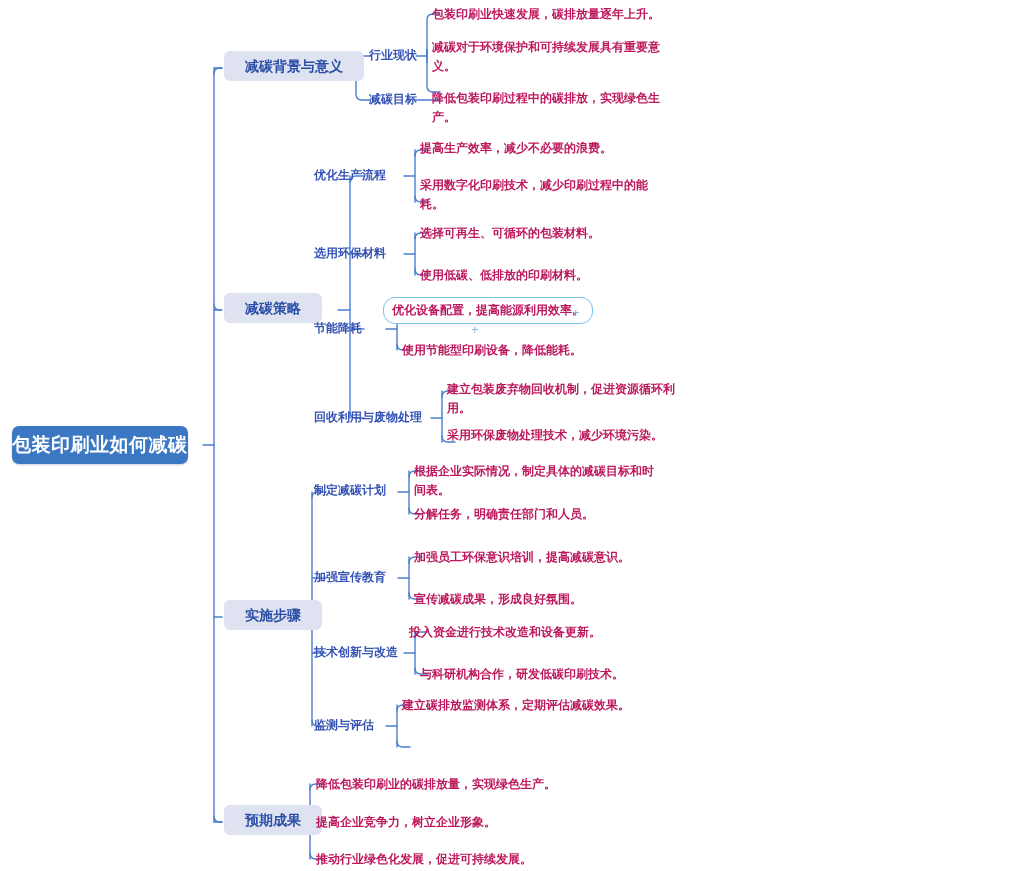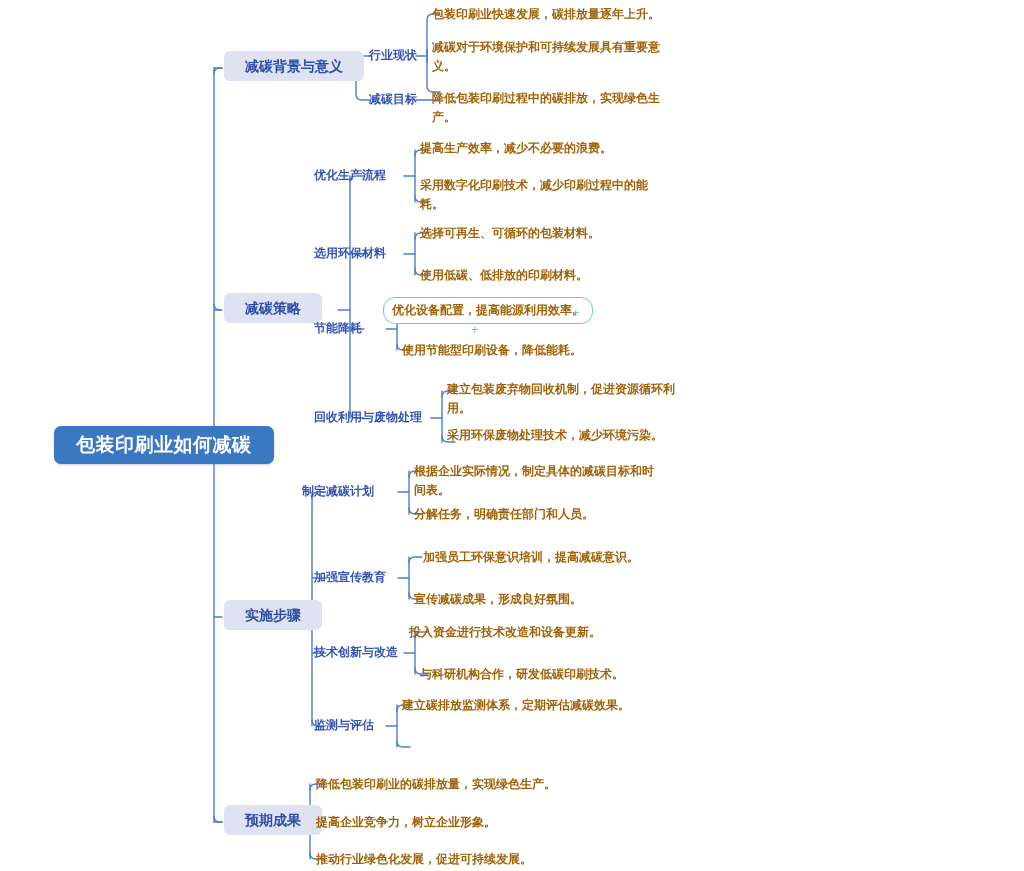--- a/index.html
+++ b/index.html
@@ -12,25 +12,24 @@
 
   
   .root-node{
     position:absolute;
     background:#3b78c3;
     color:#ffffff;
     border-radius:7px;
     font-size:19px;
     font-weight:bold;
     letter-spacing:.5px;
-    padding:8px 22px;
+    padding:8px 0;
     white-space:nowrap;
     box-shadow:0 1px 2px rgba(40,70,130,.25);
     line-height:1.15;
-    margin-left:42px;
   }
 
   
   .l1-node{
     position:absolute;
     background:#dfe2f0;
     color:#2b4fa8;
     border-radius:6px;
     font-size:14px;
     font-weight:bold;
@@ -45,21 +44,21 @@
     color:#3553b5;
     font-size:12px;
     font-weight:bold;
     white-space:nowrap;
     line-height:1.15;
   }
 
   
   .leaf{
     position:absolute;
-    color:#a16207;
+    color:#be185d;
     font-size:12px;
     font-weight:bold;
     line-height:1.55;
     width:243px;
   }
 
   
   .leaf.selected{
     border:1.4px solid #76c3e8;
     border-radius:12px;
@@ -186,21 +185,21 @@
   <div class="l1-node" style="left:224px;top:805px;">预期成果</div>
 
   <div class="l2-node" style="left:369px;top:49px;">行业现状</div>
   <div class="l2-node" style="left:369px;top:93px;">减碳目标</div>
 
   <div class="l2-node" style="left:314px;top:169px;text-align:right;">优化生产流程</div>
   <div class="l2-node" style="left:314px;top:247px;">选用环保材料</div>
   <div class="l2-node" style="left:314px;top:322px;">节能降耗</div>
   <div class="l2-node" style="left:314px;top:411px;">回收利用与废物处理</div>
 
-  <div class="l2-node" style="left:302px;top:485px;">制定减碳计划</div>
+  <div class="l2-node" style="left:314px;top:485px;font-family:Liberation Mono, monospace;">制定减碳计划</div>
   <div class="l2-node" style="left:314px;top:571px;">加强宣传教育</div>
   <div class="l2-node" style="left:314px;top:646px;">技术创新与改造</div>
   <div class="l2-node" style="left:314px;top:719px;">监测与评估</div>
 
   <div class="leaf" style="left:432px;top:5px;">包装印刷业快速发展，碳排放量逐年上升。</div>
   <div class="leaf" style="left:432px;top:38px;">减碳对于环境保护和可持续发展具有重要意义。</div>
 
   <div class="leaf" style="left:432px;top:89px;">降低包装印刷过程中的碳排放，实现绿色生产。</div>
 
   <div class="leaf" style="left:420px;top:139px;">提高生产效率，减少不必要的浪费。</div>
@@ -213,21 +212,21 @@
   <div class="add-btn" style="left:572px;top:306px;">+</div>
   <div class="add-btn" style="left:471px;top:323px;">+</div>
   <div class="leaf" style="left:402px;top:341px;">使用节能型印刷设备，降低能耗。</div>
 
   <div class="leaf" style="left:447px;top:380px;">建立包装废弃物回收机制，促进资源循环利用。</div>
   <div class="leaf" style="left:447px;top:426px;">采用环保废物处理技术，减少环境污染。</div>
 
   <div class="leaf" style="left:414px;top:462px;">根据企业实际情况，制定具体的减碳目标和时间表。</div>
   <div class="leaf" style="left:414px;top:505px;">分解任务，明确责任部门和人员。</div>
 
-  <div class="leaf" style="left:414px;top:548px;margin-left:9px;">加强员工环保意识培训，提高减碳意识。</div>
+  <div class="leaf" style="left:414px;top:548px;">加强员工环保意识培训，提高减碳意识。</div>
   <div class="leaf" style="left:414px;top:590px;">宣传减碳成果，形成良好氛围。</div>
 
   <div class="leaf" style="left:409px;top:623px;">投入资金进行技术改造和设备更新。</div>
   <div class="leaf" style="left:420px;top:665px;">与科研机构合作，研发低碳印刷技术。</div>
 
   <div class="leaf" style="left:402px;top:696px;">建立碳排放监测体系，定期评估减碳效果。</div>
 
   <div class="leaf" style="left:316px;top:775px;">降低包装印刷业的碳排放量，实现绿色生产。</div>
   <div class="leaf" style="left:316px;top:813px;">提高企业竞争力，树立企业形象。</div>
   <div class="leaf" style="left:316px;top:850px;">推动行业绿色化发展，促进可持续发展。</div>

